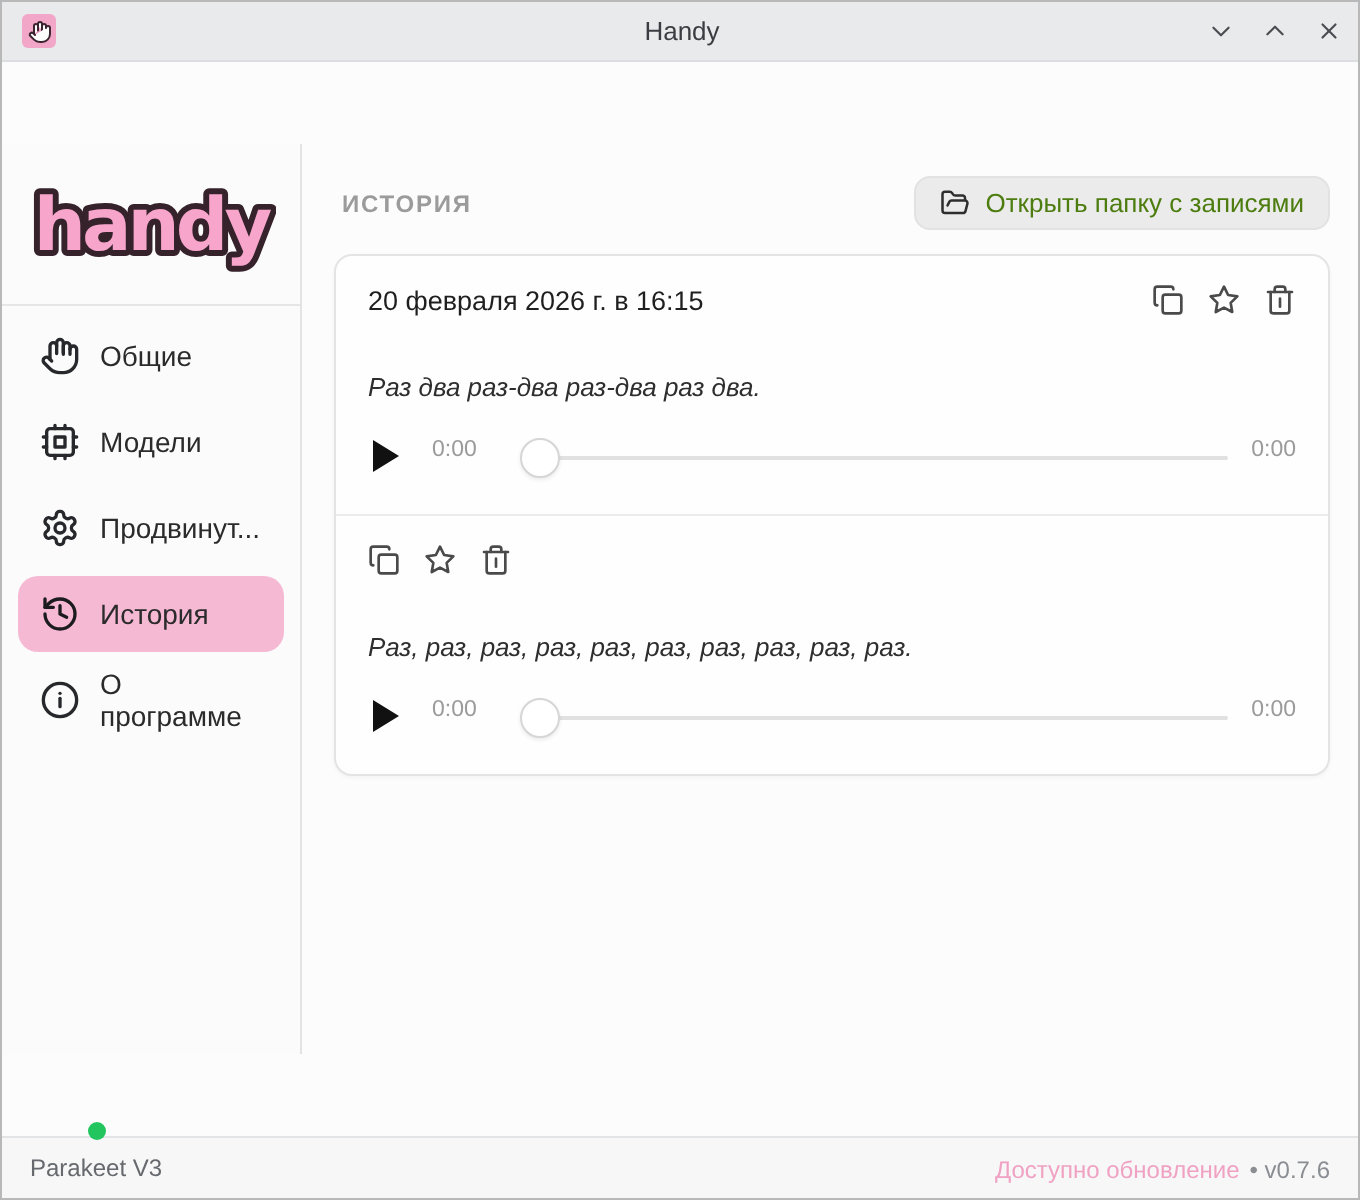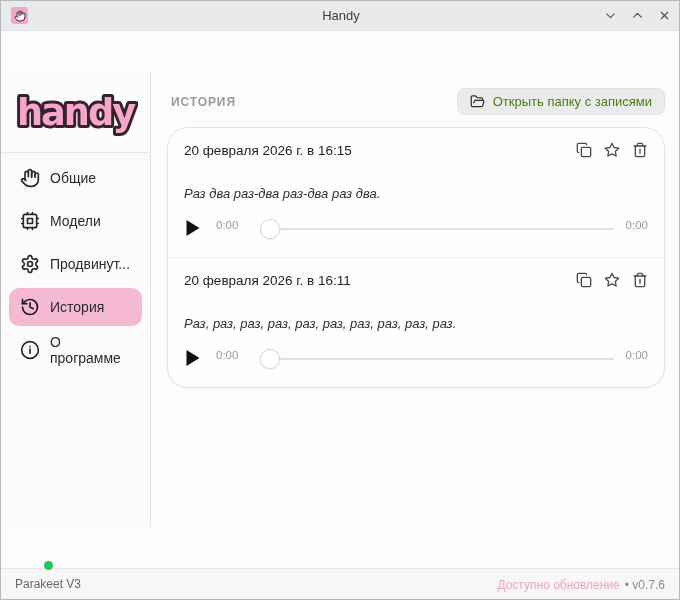--- a/index.html
+++ b/index.html
@@ -60,21 +60,21 @@
   }
   .open-folder-btn {
     display:flex; align-items:center; gap:8px;
     background:#ebebeb; border:1px solid #e2e2e2; border-radius:8px;
     height:27px; padding:0 12px; font-size:13px; color:#4d7c0f; cursor:pointer;
   }
 
   
   .history-card {
     margin:0 16px; background:#fefefe;
-    border:1px solid #e4e4e4; border-radius:21px;
+    border:1px solid #e4e4e4; border-radius:9px;
     box-shadow:0 1px 2px rgba(0,0,0,0.04);
   }
   .entry { padding:14px 16px 18px; }
   .entry + .entry { border-top:1px solid #ececec; }
   .entry-head { display:flex; align-items:center; justify-content:space-between; }
   .entry-date { font-size:13.5px; color:#1f1f1f; }
   .entry-actions { display:flex; align-items:center; gap:12px; }
   .entry-actions .act { width:16px; height:16px; cursor:pointer; display:flex; align-items:center; justify-content:center; }
   .entry-text { margin-top:28px; font-size:13px; font-style:italic; color:#2e2e2e; }
 
@@ -250,21 +250,20 @@
             <div class="slider">
               <div class="track"></div>
               <div class="thumb"></div>
             </div>
             <span class="time total">0:00</span>
           </div>
         </div>
 
         <div class="entry">
           <div class="entry-head">
-            <div class="entry-date">20 февраля 2026 г. в 16:11</div>
             <div class="entry-actions">
               <span class="act">
                 <svg width="16" height="16" viewBox="0 0 24 24" fill="none" stroke="#4a4a4a" stroke-width="2" stroke-linecap="round" stroke-linejoin="round">
                   <rect x="8" y="8" width="14" height="14" rx="2"></rect>
                     <path d="M4 16c-1.1 0-2-.9-2-2V4c0-1.1.9-2 2-2h10c1.1 0 2 .9 2 2"></path>
                 </svg>
               </span>
               <span class="act">
                 <svg width="16" height="16" viewBox="0 0 24 24" fill="none" stroke="#4a4a4a" stroke-width="2" stroke-linecap="round" stroke-linejoin="round">
                   <polygon points="12 2 15.09 8.26 22 9.27 17 14.14 18.18 21.02 12 17.77 5.82 21.02 7 14.14 2 9.27 8.91 8.26 12 2"></polygon>

